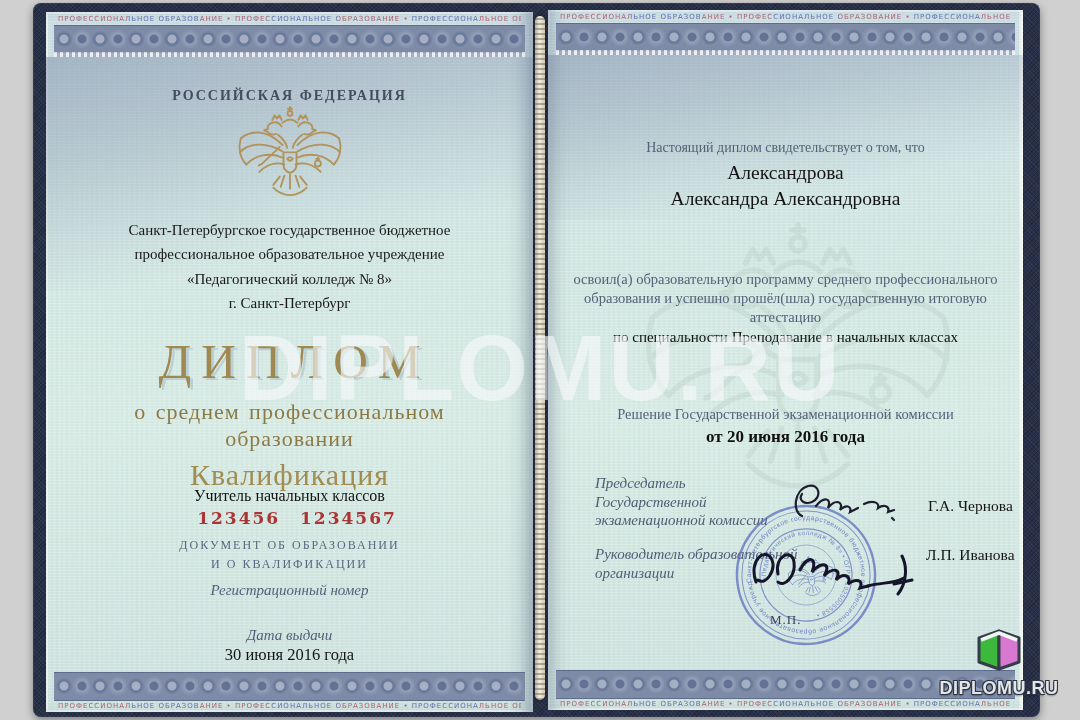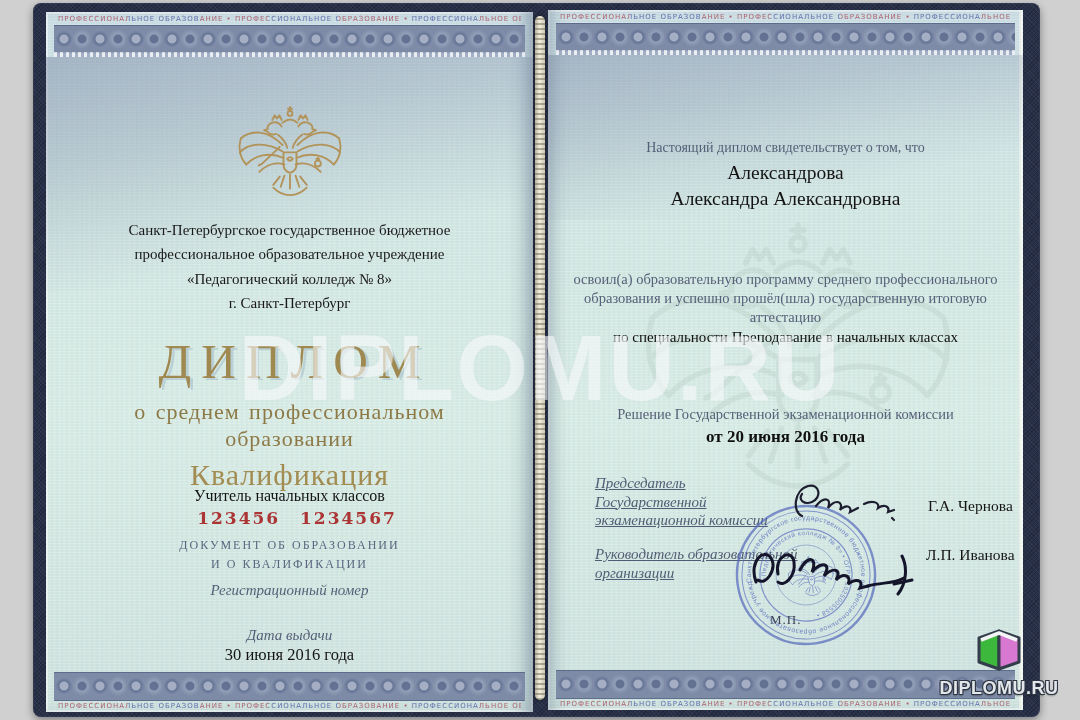--- a/index.html
+++ b/index.html
@@ -61,21 +61,21 @@
   .reg-label{top:570px;font-size:15px;font-style:italic;color:#566078;}
   .reg-value{top:590px;font-size:15px;color:#141414;}
   .date-label{top:615px;font-size:15px;font-style:italic;color:#566078;}
   .date-value{top:633px;font-size:16.5px;color:#141414;}
   .intro{top:130px;font-size:14px;color:#566078;}
   .holder{top:150px;font-size:19.5px;line-height:26px;color:#141414;}
   .body-par{top:260px;font-size:14.5px;line-height:19px;color:#566078;}
   .specialty{top:319px;font-size:15px;font-weight:400;color:#101010;}
   .decision{top:396px;font-size:14.5px;color:#566078;}
   .decision-date{top:417px;font-size:17px;font-weight:600;color:#101010;}
-  .sig-label{position:absolute;left:47px;font-size:15px;line-height:18.5px;font-style:italic;color:#525c74;text-align:left;text-decoration:underline;}
+  .sig-label{position:absolute;left:47px;font-size:15px;line-height:18.5px;font-style:italic;color:#525c74;text-align:left;}
   .chairman{top:464px;} .head{top:535px;}
   .sig-name{position:absolute;font-size:15.5px;color:#141414;}
   .chairman-name{left:380px;top:487px;} .head-name{left:378px;top:536px;}
   .ghost{position:absolute;left:85px;top:212px;opacity:.15;}
   .stamp{position:absolute;left:185px;top:492px;width:146px;height:146px;opacity:.88;transform:rotate(-8deg);}
   .mp{position:absolute;left:222px;top:602px;font-size:13px;letter-spacing:1px;color:#3c4156;}
   .sig-svg{position:absolute;}
   .sig1{left:240px;top:466px;} .sig2{left:196px;top:528px;}
   
   .wm{position:absolute;left:540px;top:368px;transform:translate(-50%,-50%);z-index:50;
@@ -124,20 +124,21 @@
 
 <div class="scene">
   <div class="cover"></div>
 
   <div class="page left">
     <div class="micro top">ПРОФЕССИОНАЛЬНОЕ ОБРАЗОВАНИЕ • ПРОФЕССИОНАЛЬНОЕ ОБРАЗОВАНИЕ • ПРОФЕССИОНАЛЬНОЕ ОБРАЗОВАНИЕ • ПРОФЕССИОНАЛЬНОЕ ОБРАЗОВАНИЕ • ПРОФЕССИОНАЛЬНОЕ ОБРАЗОВАНИЕ • ПРОФЕССИОНАЛЬНОЕ ОБРАЗОВАНИЕ • ПРОФЕССИОНАЛЬНОЕ ОБРАЗОВАНИЕ • ПРОФЕССИОНАЛЬНОЕ ОБРАЗОВАНИЕ • ПРОФЕССИОНАЛЬНОЕ ОБРАЗОВАНИЕ • ПРОФЕССИОНАЛЬНОЕ ОБРАЗОВАНИЕ •</div>
     <div class="band top"></div>
     <div class="braid"></div>
     <div class="haze"></div>
 
+    <div class="tc country">РОССИЙСКАЯ ФЕДЕРАЦИЯ</div>
     <svg class="coat" width="112" height="104" viewBox="0 0 120 112" style="color:#b2935a">
         <use href="#eagle"></use>
       </svg>
 
     <div class="tc inst">
       <div>Санкт-Петербургское государственное бюджетное</div>
       <div>профессиональное образовательное учреждение</div>
       <div>«Педагогический колледж № 8»</div>
       <div>г. Санкт-Петербург</div>
     </div>

